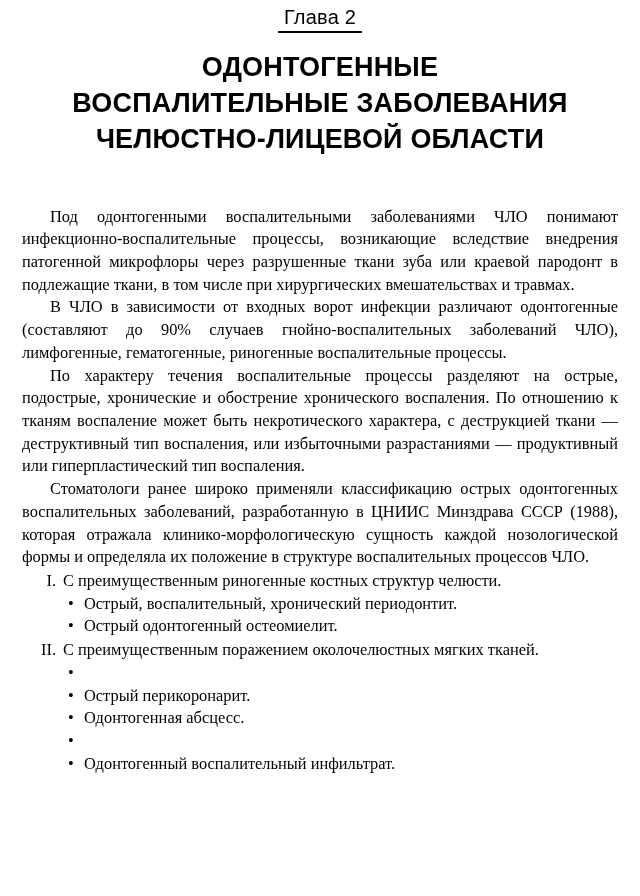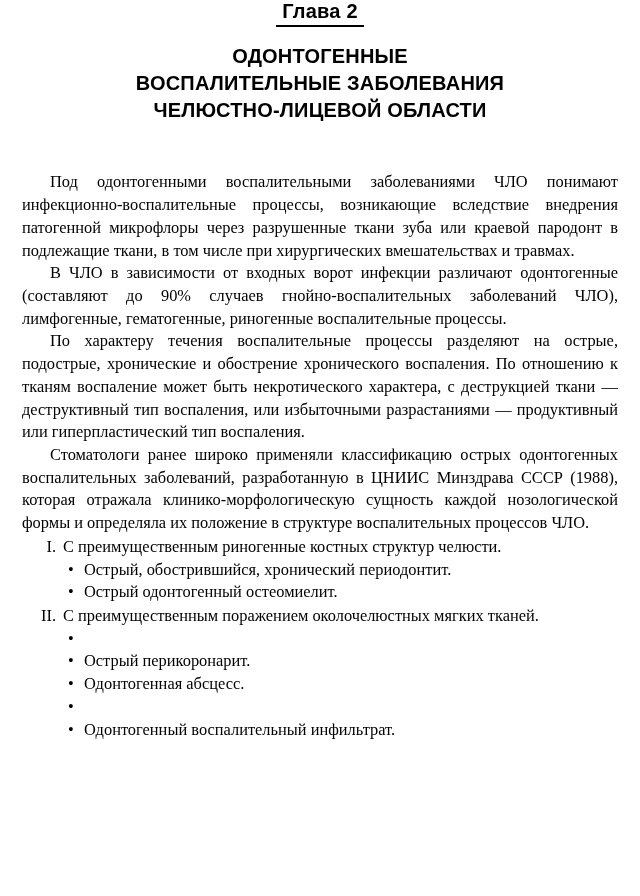--- a/index.html
+++ b/index.html
@@ -18,33 +18,34 @@
     width: 640px;
     height: 896px;
     position: relative;
     box-sizing: border-box;
     padding: 0 22px;
   }
   .chapter-label {
     text-align: center;
     font-family: "Liberation Sans", sans-serif;
     font-size: 20px;
-    font-weight: bold;
+    font-weight: normal;
+    margin-top: 6px;
     letter-spacing: 0.2px;
   }
   .chapter-label span {
     display: inline-block;
     border-bottom: 2px solid #000;
     padding: 0 6px 2px 6px;
   }
   .chapter-title {
     text-align: center;
     font-family: "Liberation Sans", sans-serif;
     font-weight: bold;
-    font-size: 20px;
+    font-size: 27px;
     line-height: 1.34;
     margin-top: 16px;
     letter-spacing: 0.2px;
   }
   .chapter-title div {
     white-space: nowrap;
   }
   .body-block {
     margin-top: 48px;
     font-size: 16.4px;
@@ -120,21 +121,21 @@
 
     <div class="list-level-1">
 
       <div class="roman-item">
         <div class="roman-num">I.</div>
         <div class="roman-text">С преимущественным риногенные костных структур челюсти.</div>
       </div>
       <div class="bullet-list">
         <div class="bullet-item">
           <span class="bullet-dot">•</span>
-          <span class="bullet-text">Острый, обострившийся, хронический периодонтит.</span>
+          <span class="bullet-text">Острый, воспалительный, хронический периодонтит.</span>
         </div>
         <div class="bullet-item">
           <span class="bullet-dot">•</span>
           <span class="bullet-text">Острый одонтогенный остеомиелит.</span>
         </div>
       </div>
 
       <div class="roman-item">
         <div class="roman-num">II.</div>
         <div class="roman-text">С преимущественным поражением околочелюстных мягких тканей.</div>

